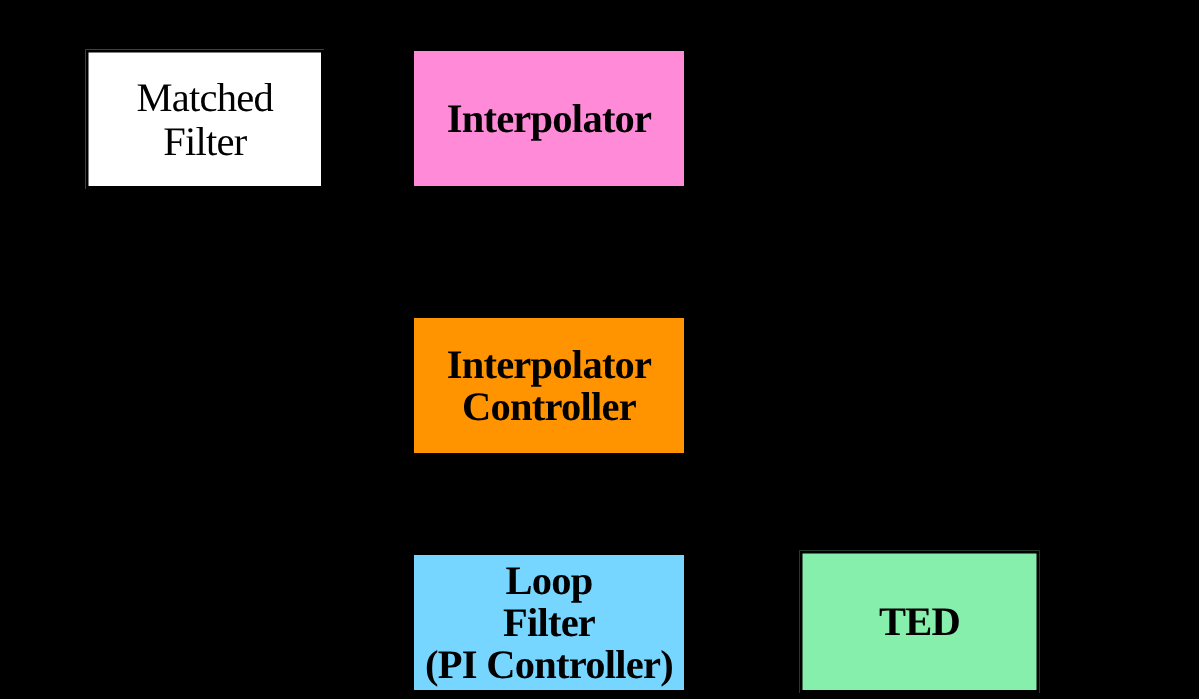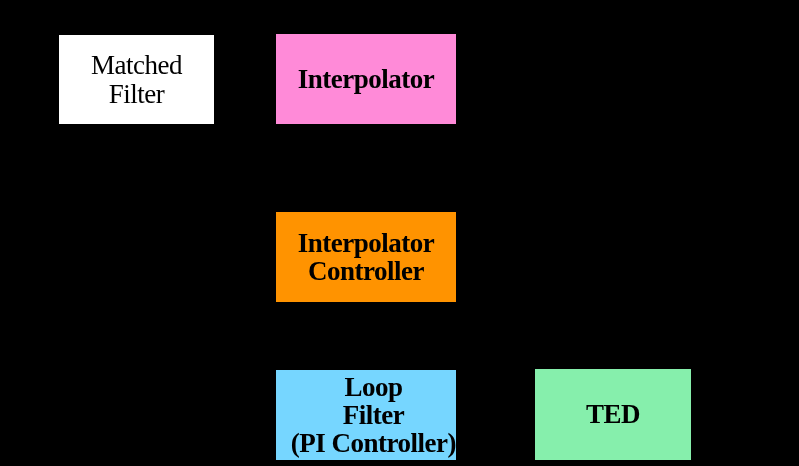--- a/index.html
+++ b/index.html
@@ -30,21 +30,21 @@
   }
   .block .label {
     white-space: pre-line;
   }
   .bold { font-weight: 700; }
   .regular { font-weight: 400; }
 
   #block-matched-filter        { left: 57px;  top: 33px;  width: 159px; height: 93px; }
   #block-interpolator          { left: 274px; top: 32px;  width: 184px; height: 94px; }
   #block-interpolator-controller { left: 274px; top: 210px; width: 184px; height: 94px; }
-  #block-loop-filter           { left: 274px; top: 368px; width: 184px; height: 94px; justify-content: flex-end; }
+  #block-loop-filter           { left: 274px; top: 368px; width: 184px; height: 94px; }
   #block-ted                   { left: 533px; top: 367px; width: 160px; height: 95px; }
 </style>
 </head>
 <body>
 
 <div class="canvas">
 
   <div class="block regular" id="block-matched-filter" style="background-color: rgb(255, 255, 255);">
     <span class="label">Matched
 Filter</span>

